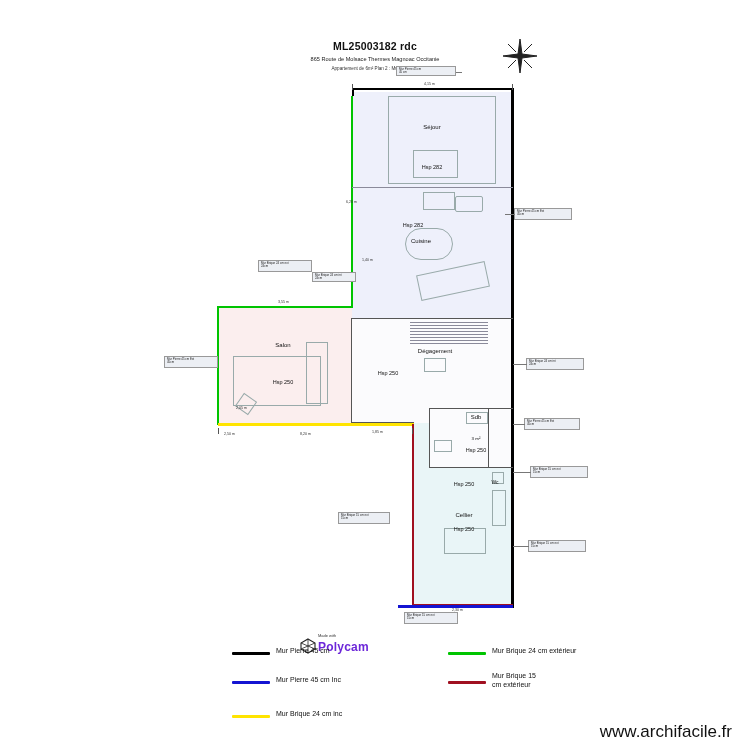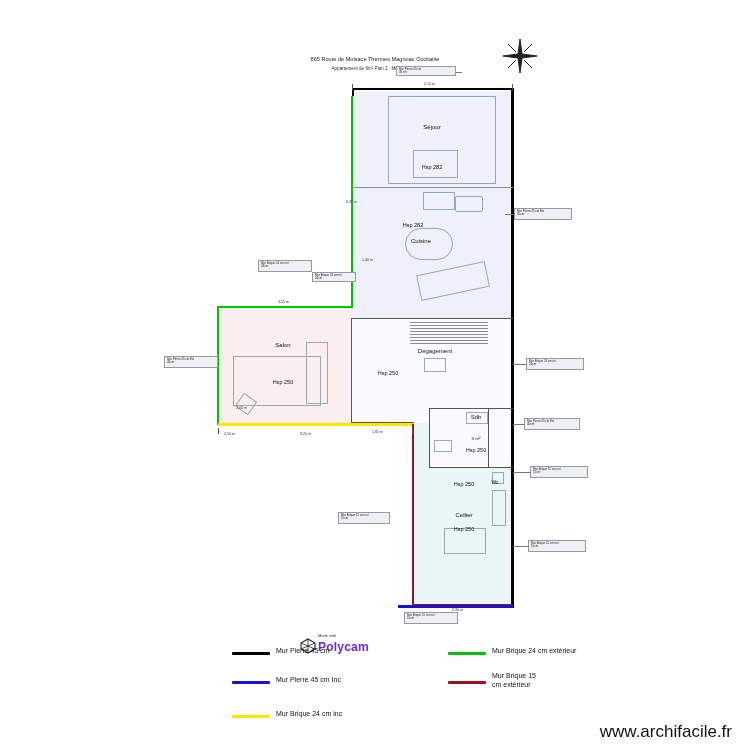--- a/index.html
+++ b/index.html
@@ -178,20 +178,21 @@
   .tick {
     position: absolute;
     background: #555;
   }
 </style>
 </head>
 <body>
 
 <div class="root">
 
+  <div class="title">ML25003182 rdc</div>
   <div class="subtitle">865 Route de Molsace Thermes Magnoac Occitanie</div>
   <div class="subtitle2">Appartement de 6m² Plan 2 : Mur / Cloison</div>
 
   <div class="compass">
     <svg width="40" height="40" viewBox="0 0 40 40">
       <g stroke="#222" stroke-width="1" fill="#222">
         <polygon points="20,3 22,18 20,20 18,18"></polygon>
         <polygon points="20,37 22,22 20,20 18,22"></polygon>
         <polygon points="3,20 18,18 20,20 18,22"></polygon>
         <polygon points="37,20 22,18 20,20 22,22"></polygon>

